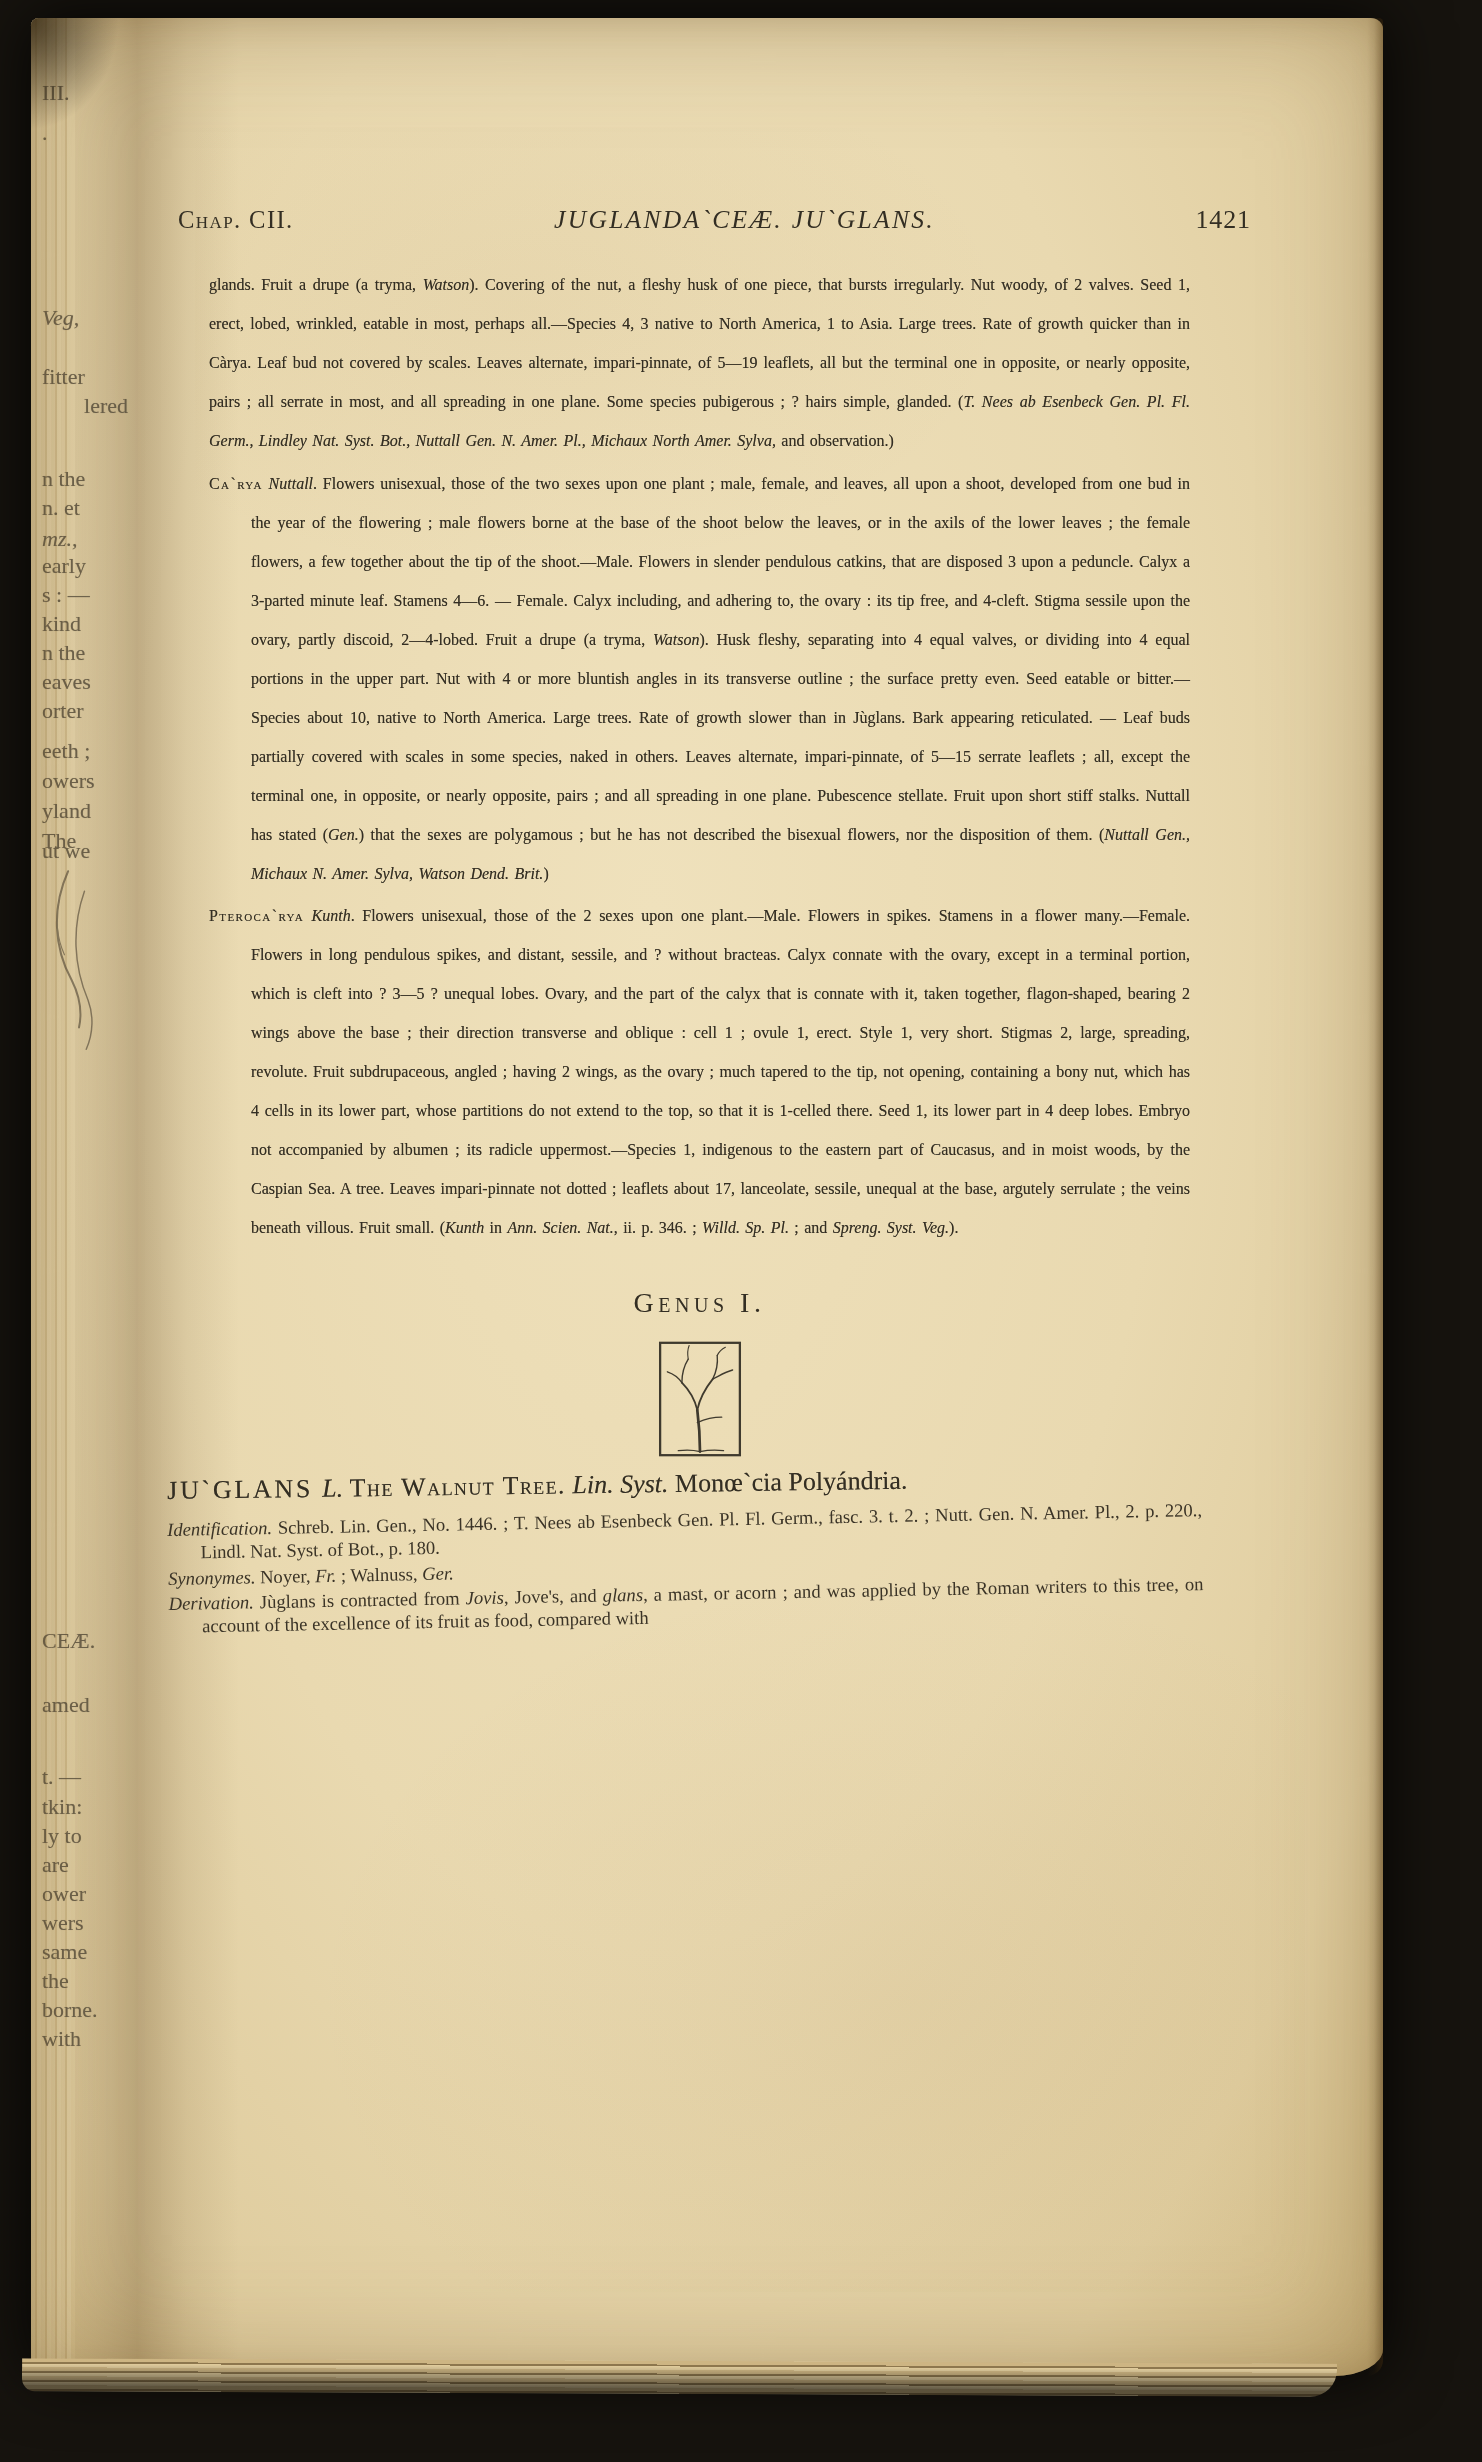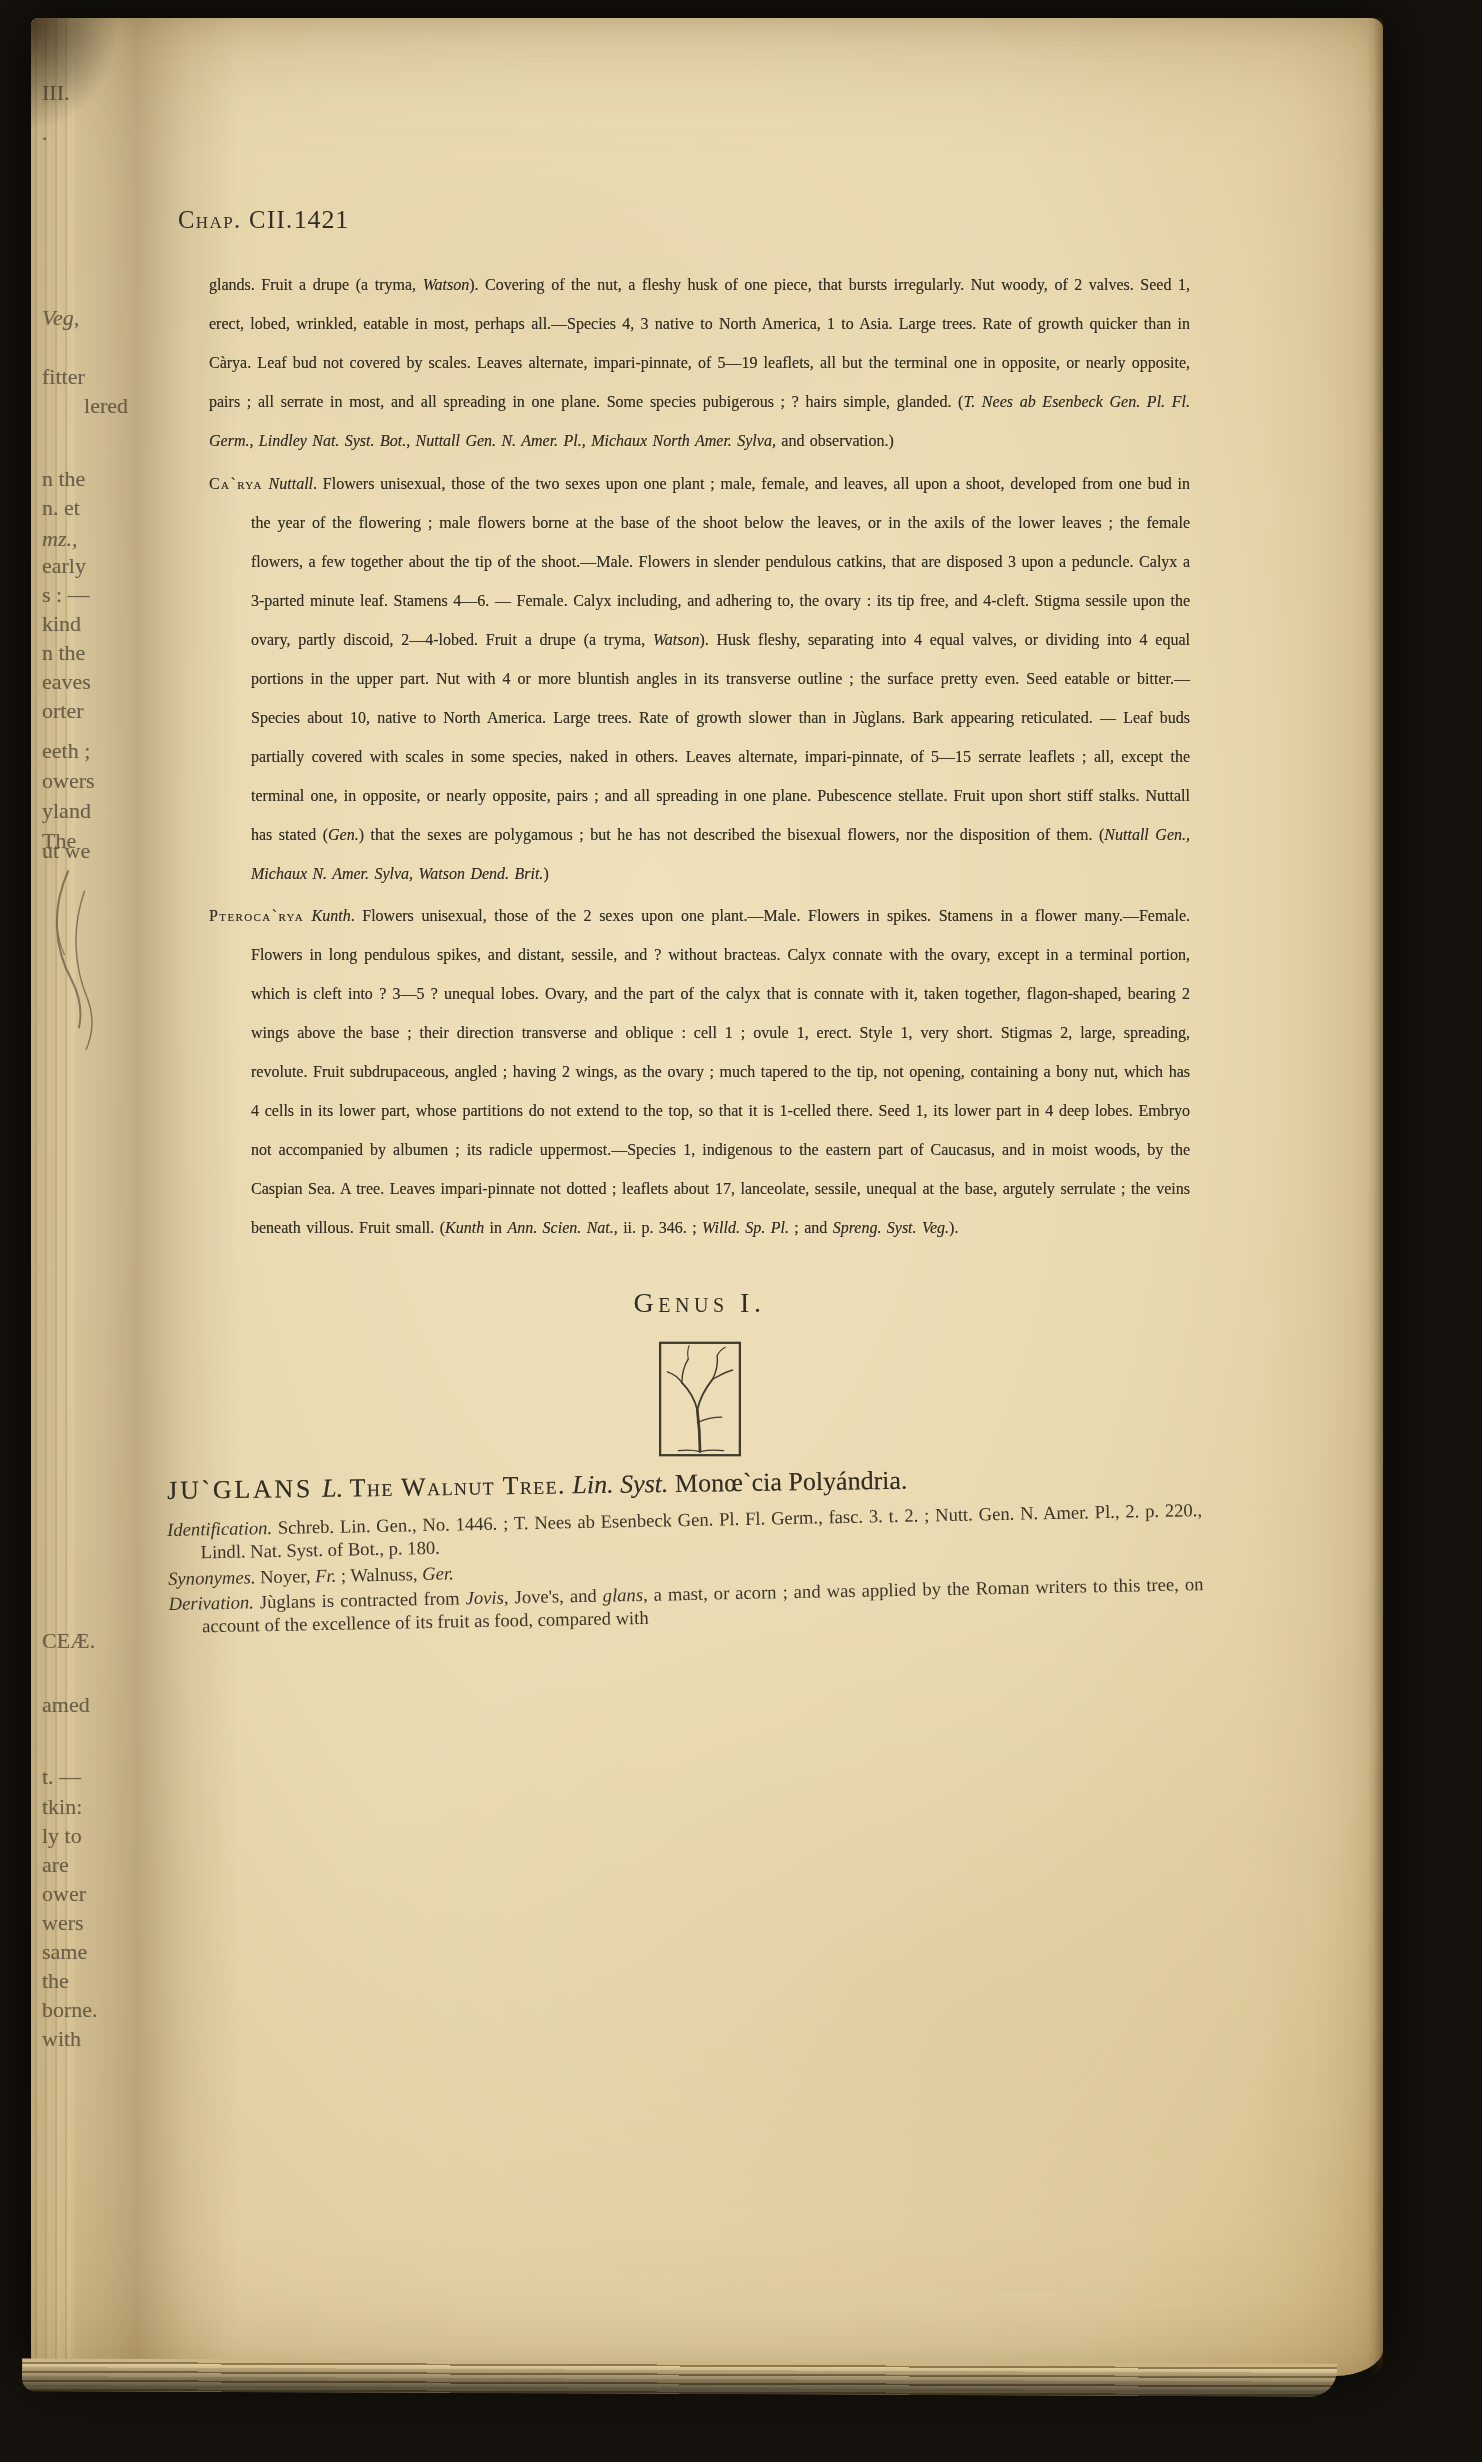--- a/index.html
+++ b/index.html
@@ -152,20 +152,21 @@
       <g fill="none" stroke="#4a4133" stroke-linecap="round">
         <path d="M34 8 C16 48 18 92 38 128 C46 144 50 162 46 180" stroke-width="2.2"></path>
         <path d="M52 30 C38 70 40 112 56 150 C62 166 62 186 54 204" stroke-width="1.6"></path>
         <path d="M24 40 C20 60 22 82 30 100" stroke-width="1.2"></path>
       </g>
     </svg>
   </div>
 
   <div class="header">
     <span class="chapter">Chap. CII.</span>
+    <span class="title">JUGLANDA`CEÆ.   JU`GLANS.</span>
     <span class="pagenum">1421</span>
   </div>
 
   <div class="textcol">
 
     <div>
         <p class="entry"><span>glands.  Fruit a drupe (a tryma, </span><span class="s-i">Watson</span><span>).  Covering of the nut, a fleshy husk of one piece, that bursts irregularly.  Nut woody, of 2 valves.  Seed 1, erect, lobed, wrinkled, eatable in most, perhaps all.—Species 4, 3 native to North America, 1 to Asia.  Large trees.  Rate of growth quicker than in Càrya.  Leaf bud not covered by scales.  Leaves alternate, impari-pinnate, of 5—19 leaflets, all but the terminal one in opposite, or nearly opposite, pairs ; all serrate in most, and all spreading in one plane.  Some species pubigerous ; ? hairs simple, glanded.  (</span><span class="s-i">T. Nees ab Esenbeck Gen. Pl. Fl. Germ., Lindley Nat. Syst. Bot., Nuttall Gen. N. Amer. Pl., Michaux North Amer. Sylva,</span><span> and observation.)</span></p>
         <p class="entry hang"><span class="s-sc">Ca`rya</span><span> </span><span class="s-i">Nuttall</span><span>.  Flowers unisexual, those of the two sexes upon one plant ; male, female, and leaves, all upon a shoot, developed from one bud in the year of the flowering ; male flowers borne at the base of the shoot below the leaves, or in the axils of the lower leaves ; the female flowers, a few together about the tip of the shoot.—Male.  Flowers in slender pendulous catkins, that are disposed 3 upon a peduncle.  Calyx a 3-parted minute leaf.  Stamens 4—6. — Female.  Calyx including, and adhering to, the ovary : its tip free, and 4-cleft.  Stigma sessile upon the ovary, partly discoid, 2—4-lobed.  Fruit a drupe (a tryma, </span><span class="s-i">Watson</span><span>).  Husk fleshy, separating into 4 equal valves, or dividing into 4 equal portions in the upper part.  Nut with 4 or more bluntish angles in its transverse outline ; the surface pretty even.  Seed eatable or bitter.—Species about 10, native to North America.  Large trees.  Rate of growth slower than in Jùglans.  Bark appearing reticulated. — Leaf buds partially covered with scales in some species, naked in others.  Leaves alternate, impari-pinnate, of 5—15 serrate leaflets ; all, except the terminal one, in opposite, or nearly opposite, pairs ; and all spreading in one plane.  Pubescence stellate.  Fruit upon short stiff stalks.  Nuttall has stated (</span><span class="s-i">Gen.</span><span>) that the sexes are polygamous ; but he has not described the bisexual flowers, nor the disposition of them.  (</span><span class="s-i">Nuttall Gen., Michaux N. Amer. Sylva, Watson Dend. Brit.</span><span>)</span></p>
         <p class="entry hang"><span class="s-sc">Pteroca`rya</span><span> </span><span class="s-i">Kunth</span><span>.  Flowers unisexual, those of the 2 sexes upon one plant.—Male.  Flowers in spikes.  Stamens in a flower many.—Female.  Flowers in long pendulous spikes, and distant, sessile, and ? without bracteas.  Calyx connate with the ovary, except in a terminal portion, which is cleft into ? 3—5 ? unequal lobes.  Ovary, and the part of the calyx that is connate with it, taken together, flagon-shaped, bearing 2 wings above the base ; their direction transverse and oblique : cell 1 ; ovule 1, erect.  Style 1, very short.  Stigmas 2, large, spreading, revolute.  Fruit subdrupaceous, angled ; having 2 wings, as the ovary ; much tapered to the tip, not opening, containing a bony nut, which has 4 cells in its lower part, whose partitions do not extend to the top, so that it is 1-celled there.  Seed 1, its lower part in 4 deep lobes.  Embryo not accompanied by albumen ; its radicle uppermost.—Species 1, indigenous to the eastern part of Caucasus, and in moist woods, by the Caspian Sea.  A tree.  Leaves impari-pinnate not dotted ; leaflets about 17, lanceolate, sessile, unequal at the base, argutely serrulate ; the veins beneath villous.  Fruit small.  (</span><span class="s-i">Kunth</span><span> in </span><span class="s-i">Ann. Scien. Nat.</span><span>, ii. p. 346. ; </span><span class="s-i">Willd. Sp. Pl.</span><span> ; and </span><span class="s-i">Spreng. Syst. Veg.</span><span>).</span></p>
       </div>

